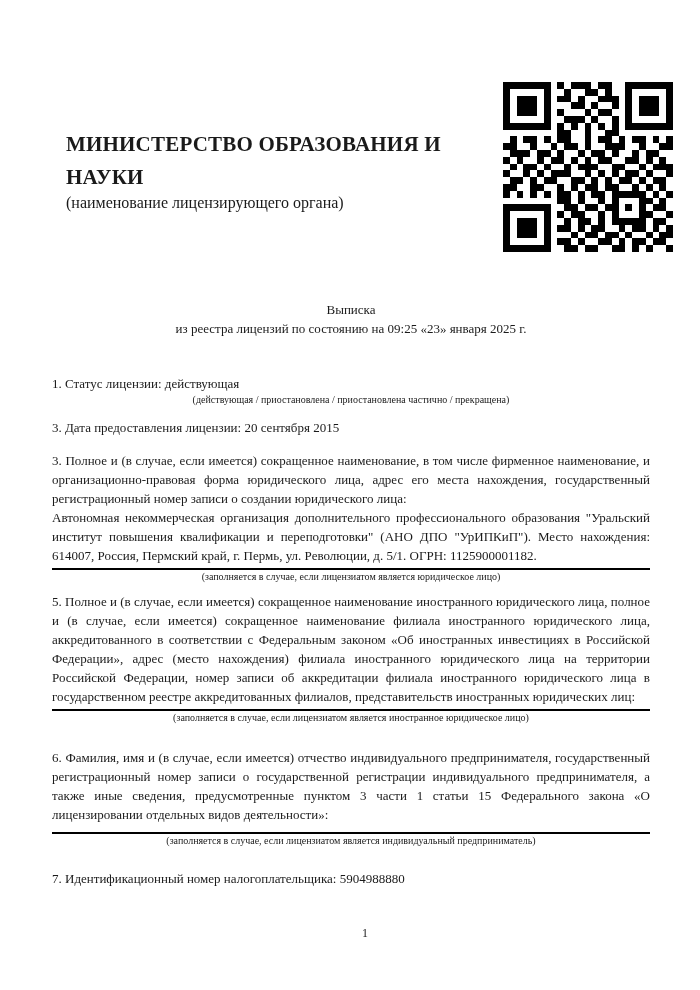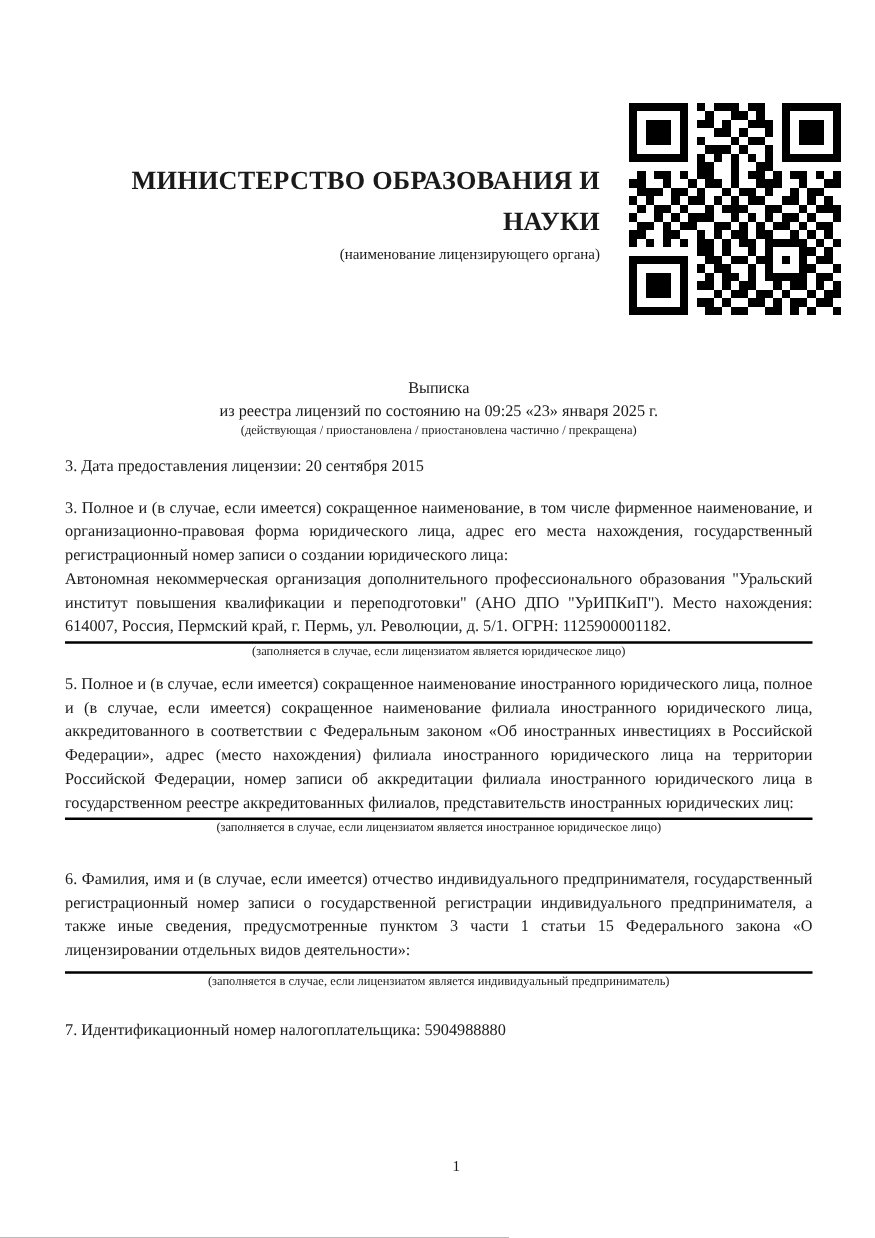--- a/index.html
+++ b/index.html
@@ -8,26 +8,26 @@
     position:relative;
     width:700px; height:990px;
     margin:0 auto;
     background:#ffffff;
     font-family:"Liberation Serif", serif;
     color:#1a1a1a;
     overflow:hidden;
   }
   .ministry {
     position:absolute; left:66px; top:128px; width:414px;
-    text-align:right; font-weight:bold;
+    text-align:left; font-weight:bold;
     font-size:21px; line-height:33px;
     letter-spacing:0.2px;
   }
   .ministry-caption {
-    font-weight:normal; font-size:12px; line-height:12px; margin-top:3px;
+    font-weight:normal; font-size:16px; line-height:12px; margin-top:3px;
     letter-spacing:0;
   }
   .qr {
     position:absolute; left:503px; top:82px; width:170px; height:170px;
   }
   .qr svg { width:100%; height:100%; fill:#000; shape-rendering:crispEdges; }
   .content {
     position:absolute; left:52px; top:300px; width:598px;
     font-size:13px; line-height:19px;
   }
@@ -401,20 +401,21 @@
       </svg>
   </div>
 
   <div class="content">
 
     <div class="doc-title">
       <div>Выписка</div>
       <div>из реестра лицензий по состоянию на 09:25 «23» января 2025 г.</div>
     </div>
 
+    <div class="item-1">1. Статус лицензии: действующая</div>
     <div class="small-caption">(действующая / приостановлена / приостановлена частично / прекращена)</div>
 
 
     <div class="item-3">3. Дата предоставления лицензии: 20 сентября 2015</div>
 
     <div class="block-4">
       <div class="just">3. Полное и (в случае, если имеется) сокращенное наименование, в том числе фирменное наименование, и организационно-правовая форма юридического лица, адрес его места нахождения, государственный регистрационный номер записи о создании юридического лица:</div>
       <div class="just">Автономная некоммерческая организация дополнительного профессионального образования "Уральский институт повышения квалификации и переподготовки" (АНО ДПО "УрИПКиП"). Место нахождения: 614007, Россия, Пермский край, г. Пермь, ул. Революции, д. 5/1. ОГРН: 1125900001182.</div>
       <div class="rule"></div>
       <div class="small-caption">(заполняется в случае, если лицензиатом является юридическое лицо)</div>

